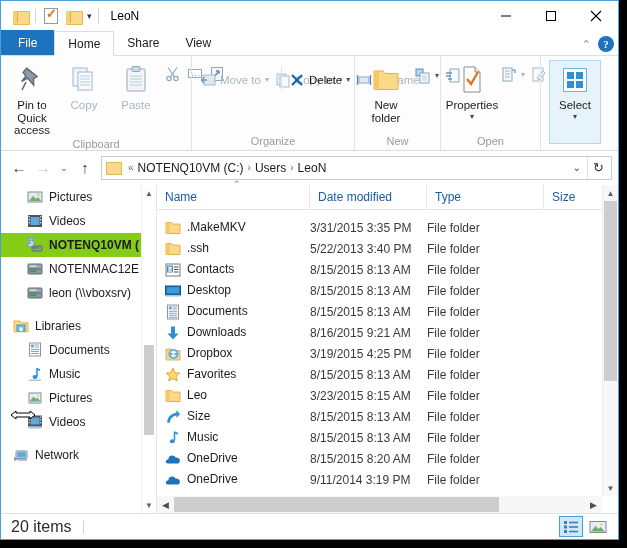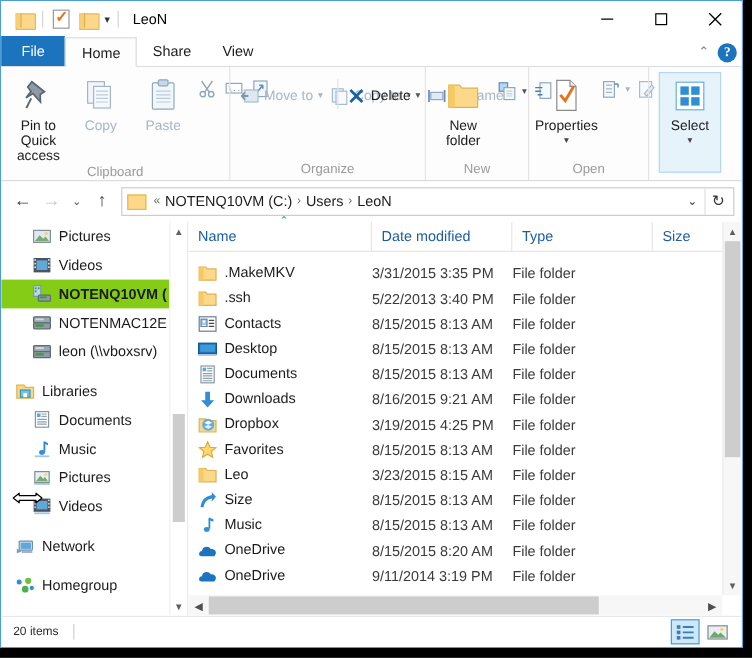--- a/index.html
+++ b/index.html
@@ -311,21 +311,21 @@
     position: absolute; top: 1px; bottom: 1px; left: 0;
     width: 79%; background: #cdcdcd;
   }
 
   
   .statusbar {
     flex: 0 0 26px; height: 26px;
     border-top: 1px solid #e3e3e3; background: #fff;
     display: flex; align-items: center; padding: 0 4px 0 10px;
   }
-  .status-text { font-size: 10px; color: #2b2b2b; }
+  .status-text { font-size: 16px; color: #2b2b2b; }
   .status-sep { width: 1px; height: 13px; background: #d0d0d0; margin-left: 12px; }
   .viewbtns { margin-left: auto; display: flex; gap: 3px; padding-right: 4px; }
   .viewbtn {
     width: 24px; height: 21px;
     display: flex; align-items: center; justify-content: center;
   }
   .viewbtn.sel { background: #cfe8f8; border: 1px solid #4c9ed9; }
 </style>
 </head>
 <body>
@@ -752,29 +752,20 @@
             <rect x="3" y="4" width="11" height="7.5" rx="0.7" fill="#d9e7f2" stroke="#6f8da8"></rect>
             <rect x="4.2" y="5.2" width="8.6" height="5.2" fill="#5fa8d8"></rect>
             <path d="M1 10 L5 12.5 L1 14 Z" fill="#7f9bb2"></path>
             <rect x="5" y="12.2" width="9" height="1.6" fill="#9fb3c6"></rect>
           </svg>
           <span class="lbl">Network</span>
         </div>
 
         <div class="nav-gap"></div>
 
-        <div class="nav-item lvl0">
-          <svg class="nav-ico" viewBox="0 0 16 16">
-            <circle cx="3" cy="5" r="2.1" fill="#2f8fd4"></circle>
-            <circle cx="10.5" cy="4" r="2.6" fill="#6fbf3a"></circle>
-            <circle cx="8" cy="11" r="2.8" fill="#4caf50"></circle>
-            <circle cx="13.5" cy="10" r="1.8" fill="#2f8fd4"></circle>
-          </svg>
-          <span class="lbl">Homegroup</span>
-        </div>
       </div>
 
       <div class="nav-vscroll">
         <div class="sb-arrow">▲</div>
         <div class="nav-thumb" style="top:160px;height:90px"></div>
         <div class="sb-arrow" style="position:absolute;bottom:0;left:0;right:0">▼</div>
       </div>
 
       <div class="resize-cursor">
         <svg width="28" height="16" viewBox="0 0 28 16">

